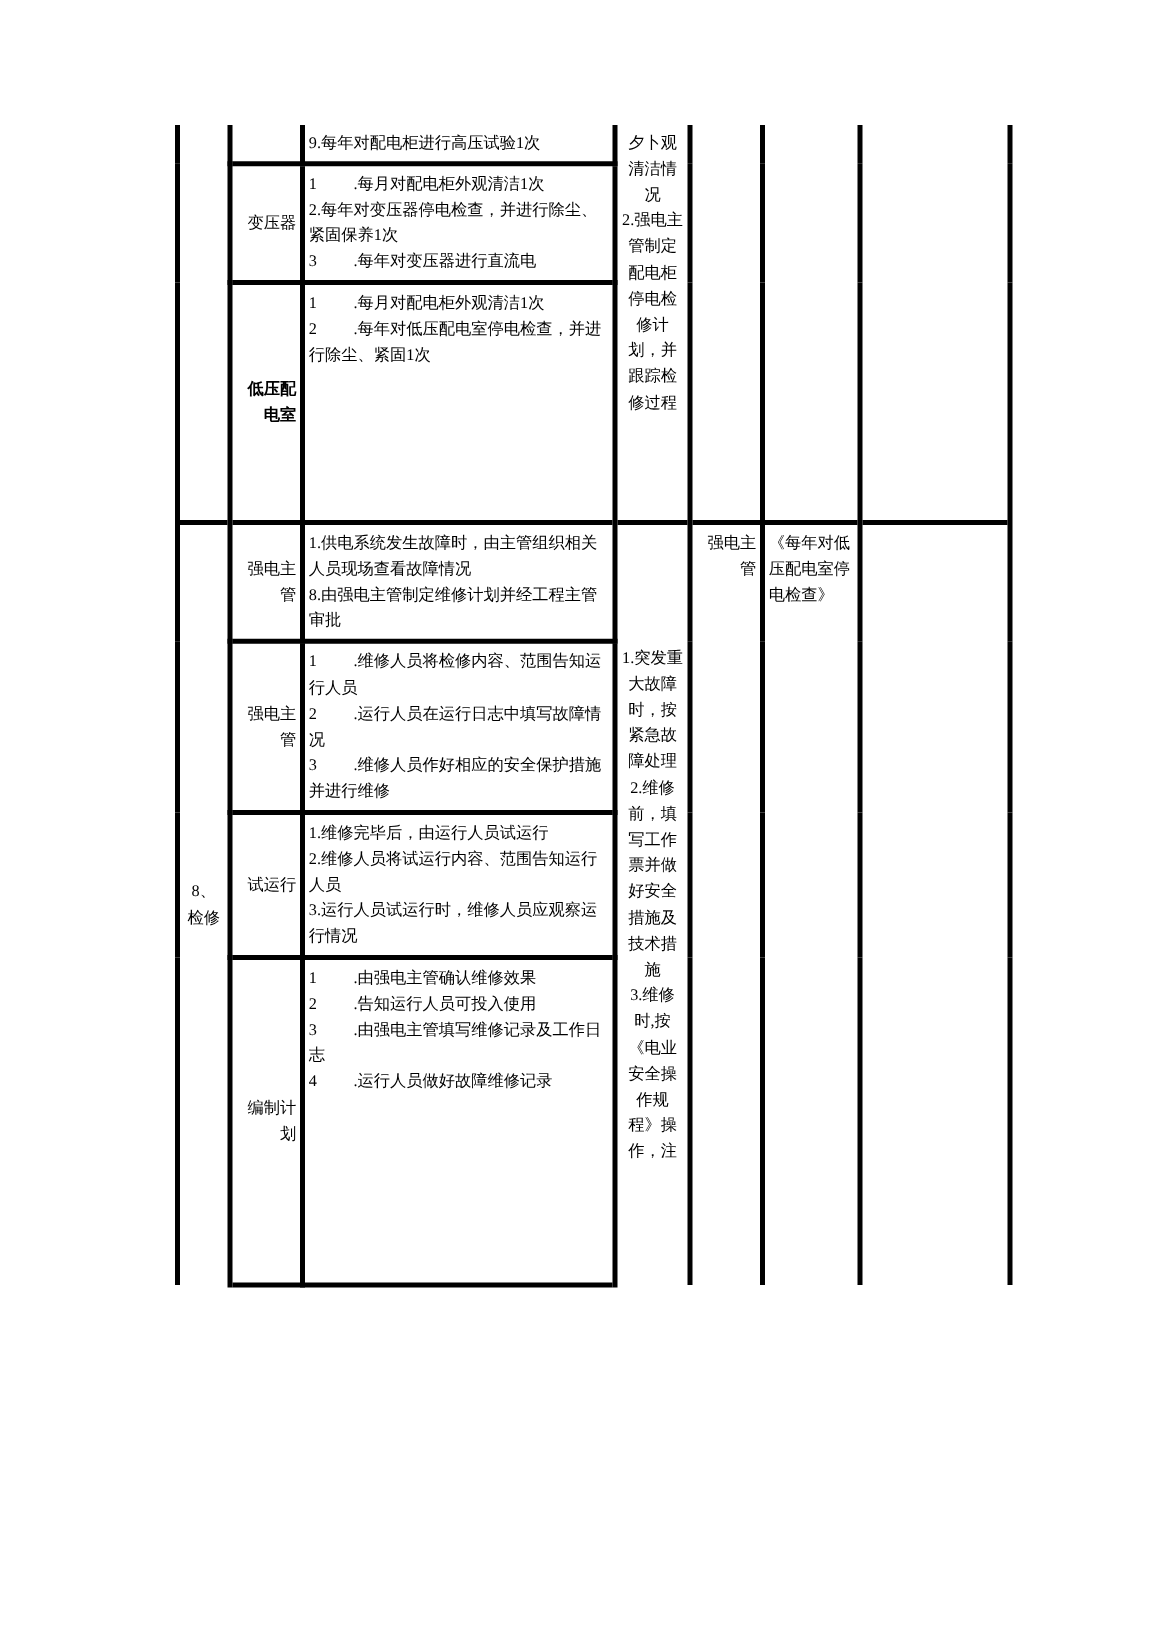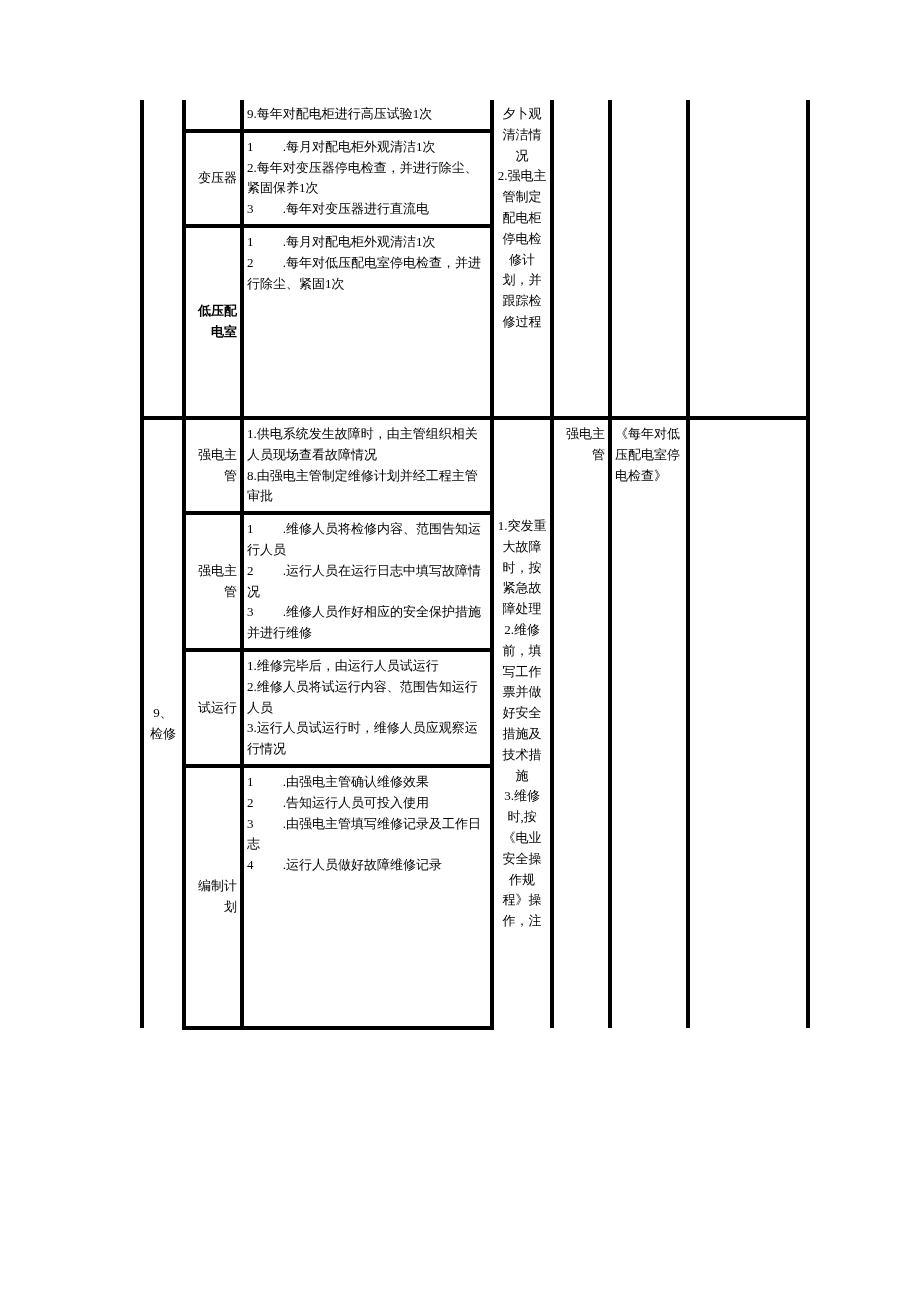--- a/index.html
+++ b/index.html
@@ -71,21 +71,21 @@
 2.每年对变压器停电检查，并进行除尘、紧固保养1次
 3         .每年对变压器进行直流电</td>
   </tr>
   <tr>
     <td class="c1" style="height:180px;font-weight:bold;">低压配电室</td>
     <td class="c2 pre">1         .每月对配电柜外观清洁1次
 2         .每年对低压配电室停电检查，并进行除尘、紧固1次</td>
   </tr>
 
   <tr>
-    <td class="c0 noborder-bottom" rowspan="4">9、检修</td>
+    <td class="c0 noborder-bottom" rowspan="4">8、检修</td>
     <td class="c1">强电主管</td>
     <td class="c2 pre">1.供电系统发生故障时，由主管组织相关人员现场查看故障情况
 8.由强电主管制定维修计划并经工程主管审批</td>
     <td class="c3 noborder-bottom pre" rowspan="4" style="vertical-align:middle;">1.突发重大故障时，按紧急故障处理
 2.维修前，填写工作票并做好安全措施及技术措施
 3.维修时,按《电业安全操作规程》操作，注</td>
     <td class="c4 noborder-bottom" rowspan="4">强电主管</td>
     <td class="c5 noborder-bottom" rowspan="4">《每年对低压配电室停电检查》</td>
     <td class="c6 noborder-bottom" rowspan="4"></td>
   </tr>

